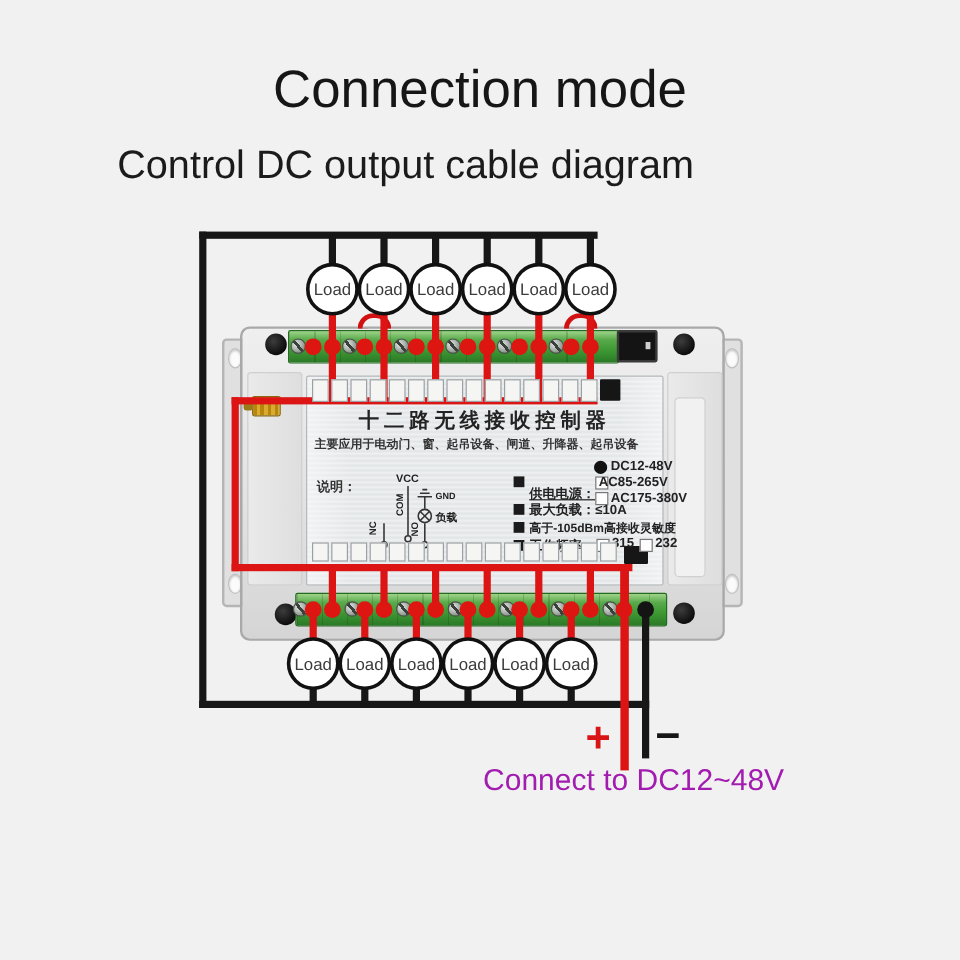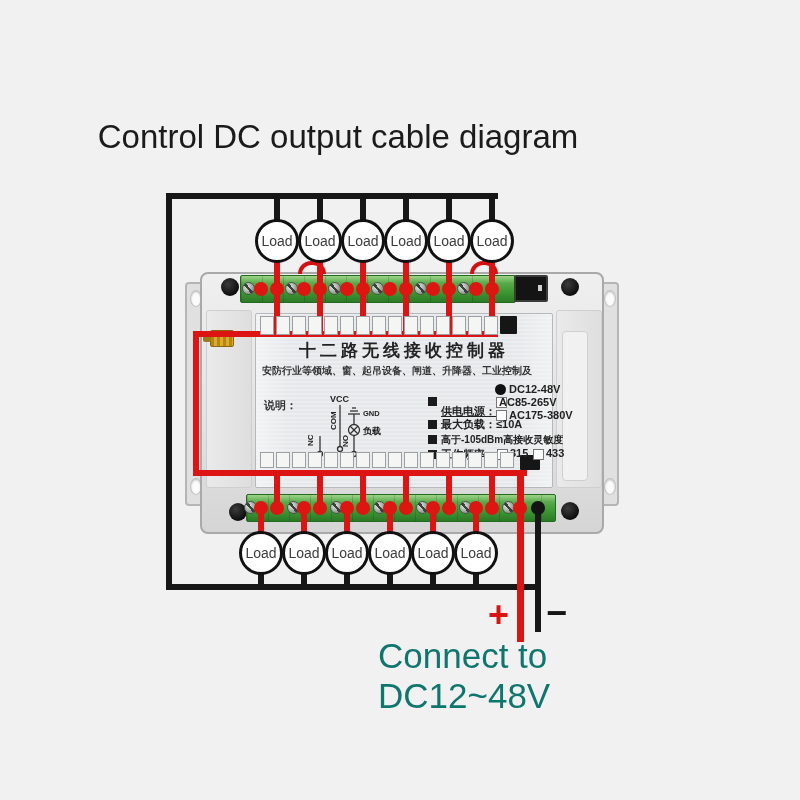--- a/index.html
+++ b/index.html
@@ -46,29 +46,30 @@
   .legend{left:264px;top:398px;font-size:11px;font-weight:bold;color:#333;text-align:right;}
   .spec-sq{width:9px;height:9px;background:#1b1b1b;}
   .spec-box{width:9px;height:9px;background:#fdfdfd;border:1px solid #777;box-sizing:content-box;}
   .spec-dotmark{width:11px;height:11px;border-radius:50%;background:#111;}
   .spec-txt{font-size:11px;font-weight:bold;color:#222;white-space:nowrap;}
   .spec-txt-sm{font-size:10px;font-weight:bold;color:#222;white-space:nowrap;}
   .load{width:38px;height:38px;border:3px solid #111;border-radius:50%;background:#fff;
         text-align:center;line-height:38px;font-size:14px;color:#3c3c3c;}
   .plus-sign{left:488px;top:594px;font-size:36px;font-weight:bold;color:#d81414;}
   .minus-sign{left:546px;top:592px;font-size:36px;font-weight:bold;color:#161616;}
-  .note{left:378px;top:636px;width:300px;text-align:left;font-size:35px;color:#0f766e;}
+  .note{left:378px;top:636px;width:300px;text-align:center;font-size:25px;color:#a21caf;}
   .note2{left:378px;top:669px;width:300px;text-align:center;font-size:27px;color:#1e1e1e;}
   svg text{font-family:"Liberation Sans",sans-serif;}
 </style>
 </head>
 <body>
 
 <div id="stage">
 
+  <div class="abs title">Connection mode</div>
   <div class="abs subtitle">Control DC output cable diagram</div>
 
   <div class="abs wire-black" style="left:166px;top:193px;width:332px;height:6px;"></div>
   <div class="abs wire-black" style="left:166px;top:193px;width:6px;height:397px;"></div>
   <div class="abs wire-black" style="left:166px;top:584px;width:375px;height:6px;"></div>
 
   <div class="abs ear" style="left:185px;top:282px;"></div>
   <div class="abs ear" style="left:600px;top:282px;"></div>
   <div class="abs ear-hole" style="left:190px;top:290px;"></div>
   <div class="abs ear-hole" style="left:190px;top:478px;"></div>
@@ -88,21 +89,21 @@
   <div class="abs green-strip" style="left:240px;top:275px;width:276px;height:28px;"></div>
   <div class="abs green-strip" style="left:246px;top:494px;width:310px;height:28px;"></div>
   <div class="abs port"></div>
   <div class="abs port-dot"></div>
 
   <div class="abs panel"></div>
   <div class="abs bar-label" style="left:500px;top:316px;width:17px;height:18px;"></div>
   <div class="abs bar-label" style="left:520px;top:455px;width:20px;height:15px;"></div>
   <div class="abs panel-title">十二路无线接收控制器</div>
   <div class="abs desc">
-    <div>安防行业等领域、窗、起吊设备、闸道、升降器、工业控制及</div>
+    <div>主要应用于电动门、窗、起吊设备、闸道、升降器、起吊设备</div>
   </div>
   <div class="abs legend">说明：</div>
 
   <svg class="abs" style="left:290px;top:390px;" width="106" height="82" viewBox="0 0 106 82">
     <g stroke="#333" stroke-width="1.3" fill="none">
       <line x1="50" y1="15" x2="50" y2="56"></line>
       <circle cx="50" cy="59" r="2.5"></circle>
       <circle cx="30" cy="64" r="2.5"></circle>
       <line x1="30" y1="61" x2="30" y2="46"></line>
       <circle cx="64" cy="64" r="2.5"></circle>
@@ -133,21 +134,21 @@
   <div class="abs spec-txt" style="left:509px;top:409px;">AC175-380V</div>
   <div class="abs spec-sq" style="left:428px;top:420px;"></div>
   <div class="abs spec-txt" style="left:441px;top:417px;">最大负载：≤10A</div>
   <div class="abs spec-sq" style="left:428px;top:435px;"></div>
   <div class="abs spec-txt-sm" style="left:441px;top:433px;">高于-105dBm高接收灵敏度</div>
   <div class="abs spec-sq" style="left:428px;top:450px;"></div>
   <div class="abs spec-txt" style="left:441px;top:447px;">工作频率：</div>
   <div class="abs spec-box" style="left:497px;top:449px;"></div>
   <div class="abs spec-txt" style="left:510px;top:447px;">315</div>
   <div class="abs spec-box" style="left:533px;top:449px;"></div>
-  <div class="abs spec-txt" style="left:546px;top:447px;">433</div>
+  <div class="abs spec-txt" style="left:546px;top:447px;">232</div>
 
   <div class="abs wire-red" style="left:193px;top:331px;width:305px;height:6px;"></div>
   <div class="abs wire-red" style="left:193px;top:331px;width:6px;height:145px;"></div>
   <div class="abs wire-red" style="left:193px;top:470px;width:334px;height:6px;"></div>
 
   <div class="abs arc" style="left:298px;top:261px;"></div>
   <div class="abs arc" style="left:470px;top:261px;"></div>
 
   <div id="gen" class="abs" style="left:0;top:0;">
       <div class="abs wire-black" style="left: 274px; top: 196px; width: 6px; height: 27px;"></div>

